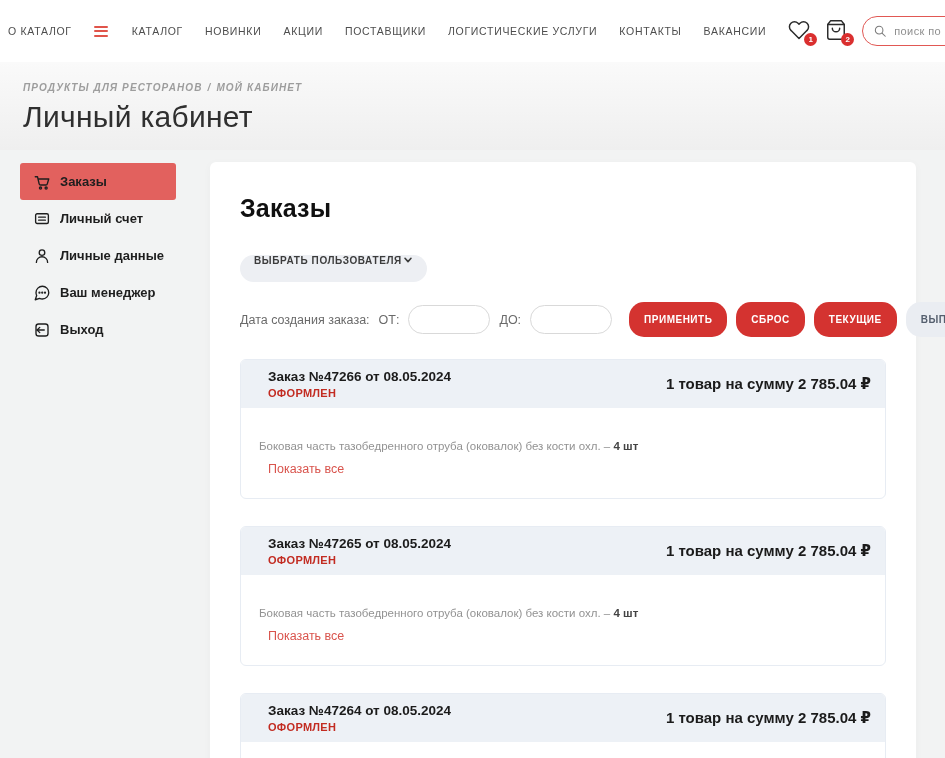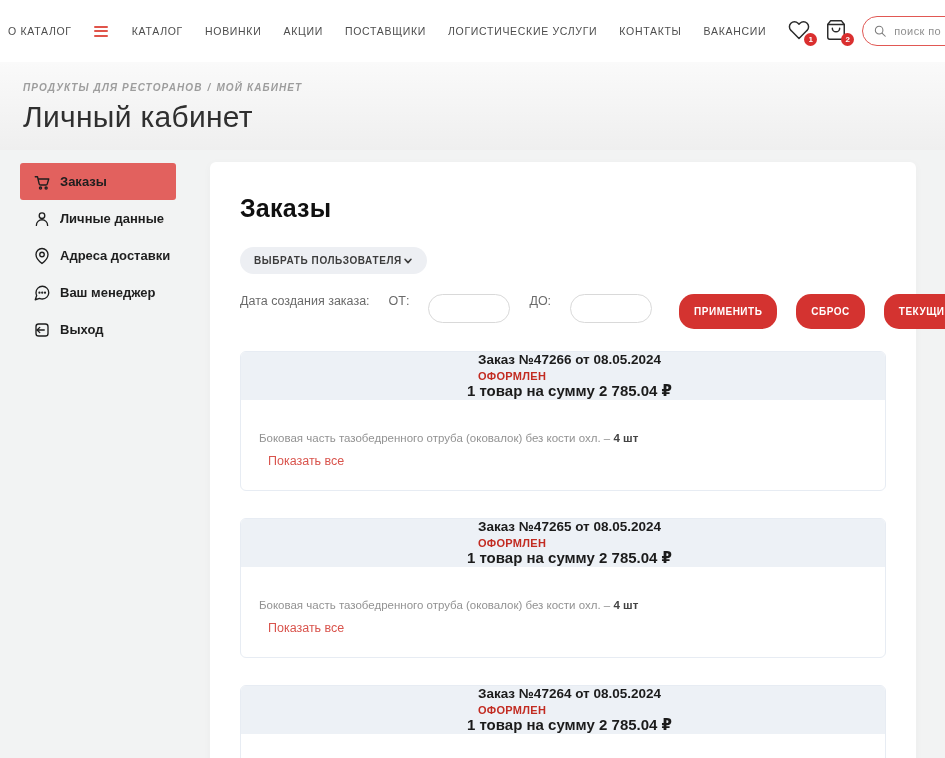--- a/index.html
+++ b/index.html
@@ -42,39 +42,39 @@
   .sidebar { position:absolute; left:20px; top:13px; width:156px; }
   .side-item { display:flex; align-items:center; gap:9px; height:37px; padding-left:13px;
     font-size:13px; font-weight:bold; color:#1e1e1e; cursor:pointer; border-radius:3px; }
   .side-item.active { background:#e2615e; }
   .side-item svg { width:18px; height:18px; flex:none; }
 
   .panel { position:absolute; left:210px; top:12px; width:706px; height:780px; background:#fff;
     border-radius:6px; box-shadow:0 2px 10px rgba(0,0,0,.03); padding:32px 30px 0 30px; }
   .panel h2 { font-size:25px; font-weight:bold; color:#101010; letter-spacing:.2px; }
 
-  .user-select { margin-top:24px; height:27px; border:none; background:#edeff3; border-radius:14px;
-    display:inline-flex; align-items:center; gap:1px; padding:0 14px; font-size:10px; font-weight:bold;
+  .user-select { margin-top:32px; height:27px; border:none; background:#edeff3; border-radius:14px;
+    display:inline-flex; align-items:flex-start; gap:1px; padding:0 14px; font-size:10px; font-weight:bold;
     letter-spacing:.6px; color:#3c3c3c; cursor:pointer; font-family:inherit; }
   .user-select svg { width:10px; height:10px; color:#3c3c3c; }
 
-  .filter-row { margin-top:20px; display:flex; align-items:flex-start; gap:19px; }
+  .filter-row { margin-top:20px; display:flex; align-items:center; gap:9px; }
   .filter-label { font-size:12.5px; color:#6a6a6a; white-space:nowrap; }
   .date-input { width:82px; height:29px; border:1px solid #d9d9d9; border-radius:15px; outline:none;
     padding:0 12px; font-size:12px; color:#444; background:#fff; }
   .btn { height:35px; border:none; border-radius:15px; padding:0 15px; font-size:10px; font-weight:bold;
     letter-spacing:.5px; cursor:pointer; font-family:inherit; white-space:nowrap; }
   .btn.red { background:#d43330; color:#fff; }
   .btn.red.first { margin-left:8px; }
   .btn.gray { background:#eaedf2; color:#555f6e; }
 
   .orders { margin-top:22px; display:flex; flex-direction:column; gap:27px; }
   .order-card { border:1px solid #e7ecf3; border-radius:6px; height:140px; background:#fff; }
   .order-header { height:48px; background:#edf1f6; border-radius:5px 5px 0 0; display:flex;
-    align-items:center; justify-content:space-between; padding:0 14px 0 27px;flex-direction:column; }
+    align-items:center; justify-content:space-between; padding:0 14px 0 27px; }
   .order-title { font-size:13.5px; font-weight:bold; color:#1b1b1b; }
   .order-status { margin-top:3px; font-size:11px; font-weight:bold; color:#c22b21; letter-spacing:.3px; }
   .order-sum { font-size:15px; font-weight:bold; color:#1b1b1b; }
   .order-body { padding:32px 20px 0 18px; }
   .order-item-line { font-size:11.5px; color:#929292; }
   .order-item-line b { color:#444; }
   .show-all { display:inline-block; margin:10px 0 0 9px; font-size:12.5px; color:#d9544d; cursor:pointer; }
 </style>
 </head>
 <body>
@@ -136,31 +136,32 @@
       <div class="side-item active">
         <svg viewBox="0 0 24 24" fill="none" stroke="currentColor" stroke-width="1.8" stroke-linecap="round" stroke-linejoin="round">
           <path d="M3 5h3l2.2 9.4a2 2 0 0 0 2 1.6h6.9a2 2 0 0 0 2-1.6L21 8H7"></path>
             <circle cx="10" cy="20" r="1.4"></circle>
             <circle cx="17.5" cy="20" r="1.4"></circle>
         </svg>
         <span>Заказы</span>
       </div>
       <div class="side-item">
         <svg viewBox="0 0 24 24" fill="none" stroke="currentColor" stroke-width="1.8" stroke-linecap="round" stroke-linejoin="round">
+          <rect x="3.5" y="5" width="17" height="13" rx="2"></rect>
+            <line x1="7.5" y1="9.5" x2="16.5" y2="9.5"></line>
+            <line x1="7.5" y1="13.5" x2="16.5" y2="13.5"></line>
+        </svg>
+        <span>Личный счет</span>
+      </div>
+      <div class="side-item">
+        <svg viewBox="0 0 24 24" fill="none" stroke="currentColor" stroke-width="1.8" stroke-linecap="round" stroke-linejoin="round">
           <circle cx="12" cy="7.5" r="3.7"></circle>
             <path d="M4.5 20.5a7.5 7.5 0 0 1 15 0"></path>
         </svg>
         <span>Личные данные</span>
-      </div>
-      <div class="side-item">
-        <svg viewBox="0 0 24 24" fill="none" stroke="currentColor" stroke-width="1.8" stroke-linecap="round" stroke-linejoin="round">
-          <path d="M20 10c0 6-8 12-8 12s-8-6-8-12a8 8 0 0 1 16 0z"></path>
-            <circle cx="12" cy="10" r="3"></circle>
-        </svg>
-        <span>Адреса доставки</span>
       </div>
       <div class="side-item">
         <svg viewBox="0 0 24 24" fill="none" stroke="currentColor" stroke-width="1.8" stroke-linecap="round" stroke-linejoin="round">
           <path d="M21 11.5a8.5 8.5 0 0 1-8.5 8.5 8.4 8.4 0 0 1-3.8-.9L3 21l1.9-5.7a8.4 8.4 0 0 1-.9-3.8A8.5 8.5 0 0 1 12.5 3 8.5 8.5 0 0 1 21 11.5z"></path>
           <circle cx="8.6" cy="11.5" r=".6" fill="currentColor"></circle>
             <circle cx="12.3" cy="11.5" r=".6" fill="currentColor"></circle>
             <circle cx="16" cy="11.5" r=".6" fill="currentColor"></circle>
         </svg>
         <span>Ваш менеджер</span>
       </div>

